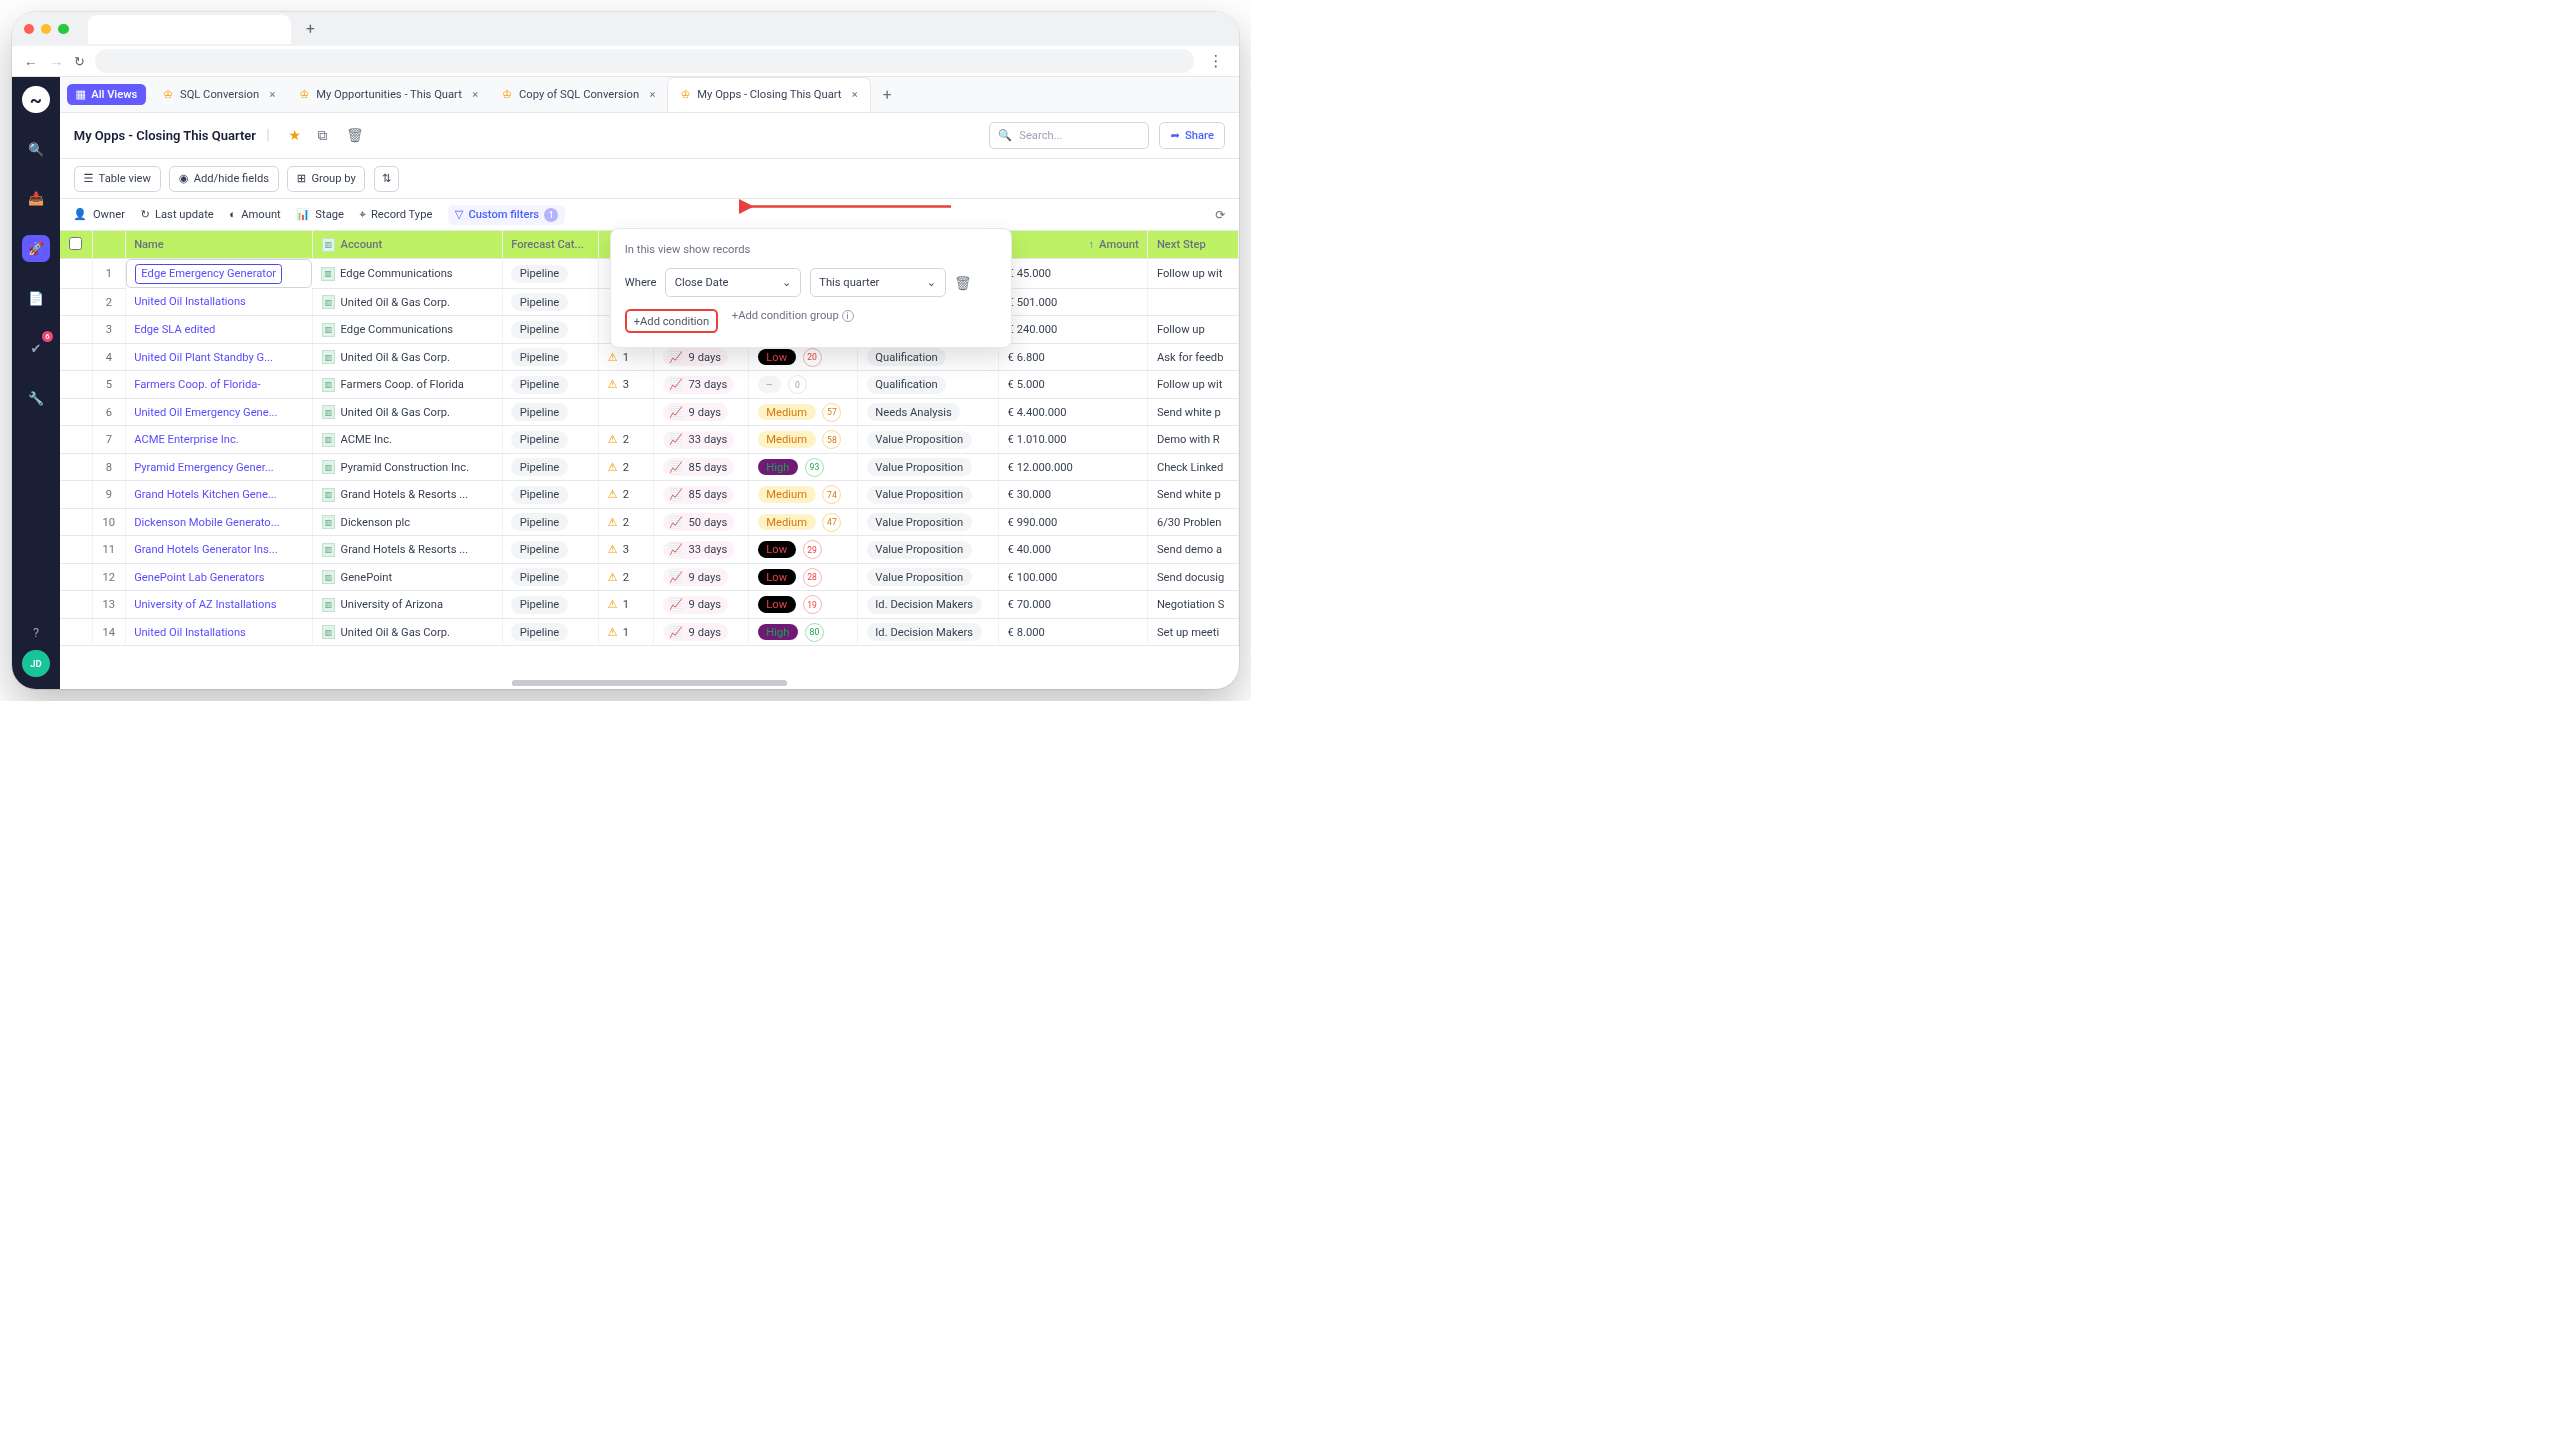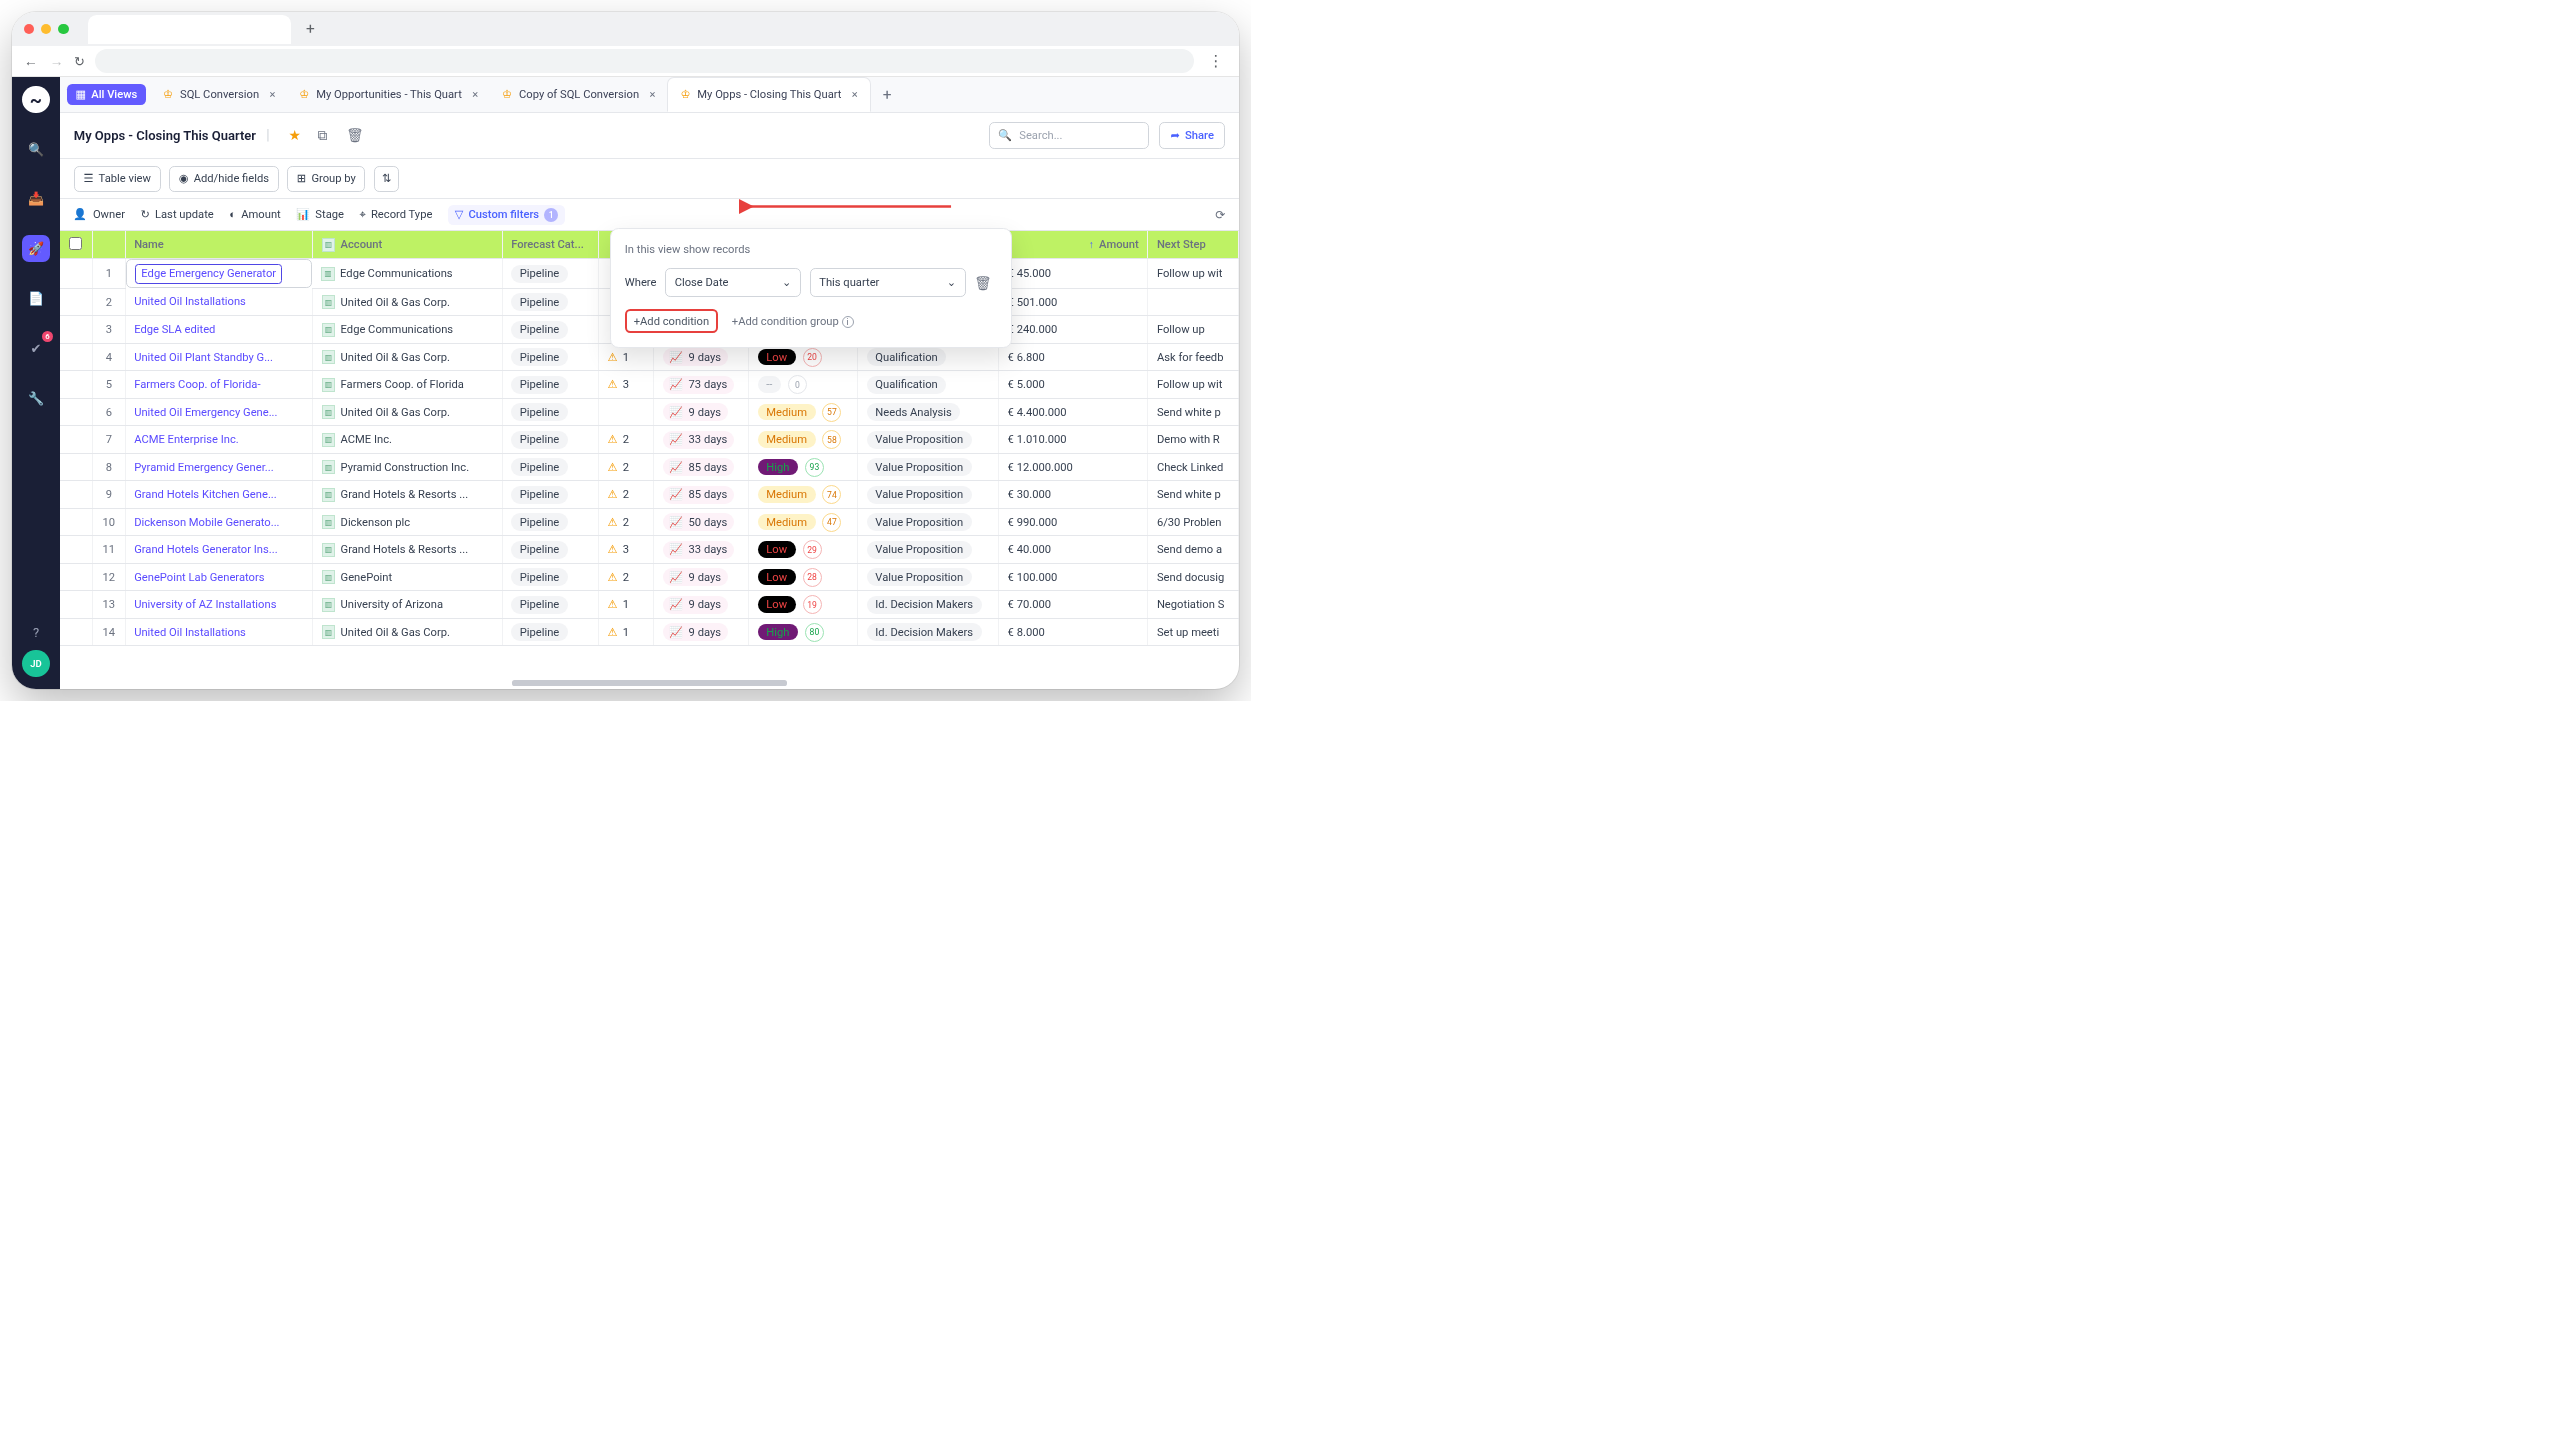--- a/index.html
+++ b/index.html
@@ -59,23 +59,23 @@
 .refresh-ic{position:absolute; right:13.8px; color:#6b7280; font-size:12px}
 
 .red-arrow{ position:absolute; left:679px; top:-1.7px; pointer-events:none}
 .red-arrow svg{display:block}
 
 .popover{ position:absolute; top:29px; left:550px; width:402px; background:#fff; border:0.9px solid #e5e7eb; border-radius:8.6px; box-shadow:0 10.3px 26px rgba(0,0,0,.12); padding:13.8px; z-index:20}
 .popover .pop-title{ font-size:11.2px; color:#6b7280; margin-bottom:12px}
 .where-row{ display:flex; align-items:center; gap:8.6px; margin-bottom:12px}
 .where-row .w-label{ font-size:11.2px; color:#374151}
 .sel{ border:0.9px solid #d1d5db; border-radius:5.2px; height:29px; padding:0 8.6px; display:flex; align-items:center; justify-content:space-between; font-size:11.2px; color:#374151; gap:20.6px}
-.sel.field{width:136px}.sel.val{width:156px}
+.sel.field{width:136px}.sel.val{width:136px}
 .trash-ic{color:#6b7280}
-.cond-row{display:flex; align-items:center; gap:13.8px; font-size:11.2px}
+.cond-row{display:flex; gap:13.8px; font-size:11.2px}
 .add-cond{ border:2.6px solid #e7403d; border-radius:5.2px; padding:3.4px 6.9px; color:#4b5563}
 .add-group{ color:#6b7280}
 .info-circle{ display:inline-flex; border:0.9px solid #9ca3af; border-radius:50%; width:12px; height:12px; align-items:center; justify-content:center; font-size:8.6px; color:#6b7280}
 
 .grid-wrap{ flex:1; overflow:auto; position:relative}
 table{ border-collapse:collapse; width:100%; font-size:11.2px; color:#374151}
 th,td{ border-bottom:0.9px solid #e5e7eb; border-right:0.9px solid #f1f2f4; padding:0 8.6px; height:27.5px; text-align:left; white-space:nowrap; overflow:hidden; text-overflow:ellipsis}
 th{ background:#bef264; color:#6b7280; font-weight:500; position:sticky; top:0; z-index:1}
 th.ck,td.ck{width:27.5px;text-align:center}
 th.num,td.num{width:27.5px; color:#6b7280; text-align:center}

